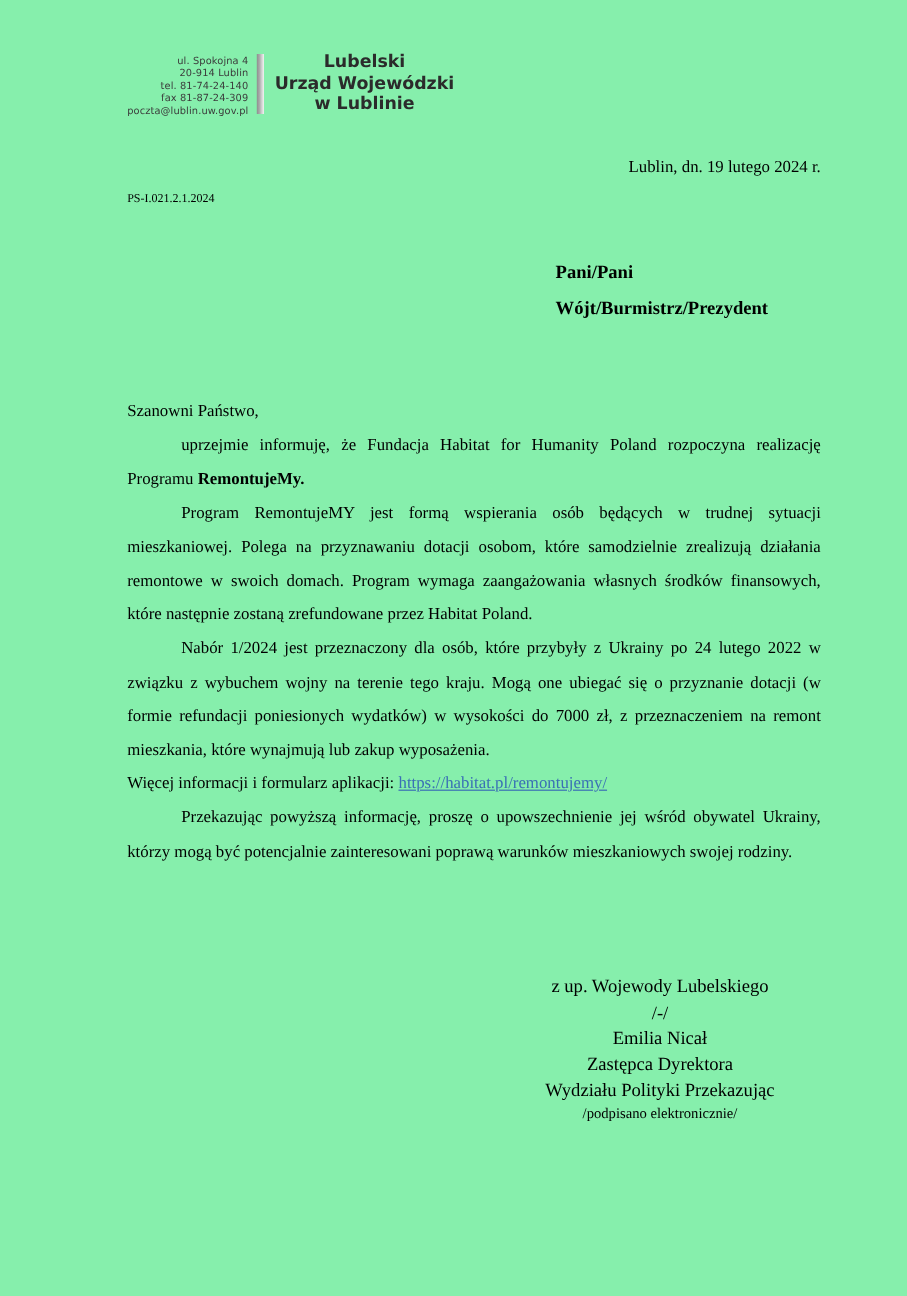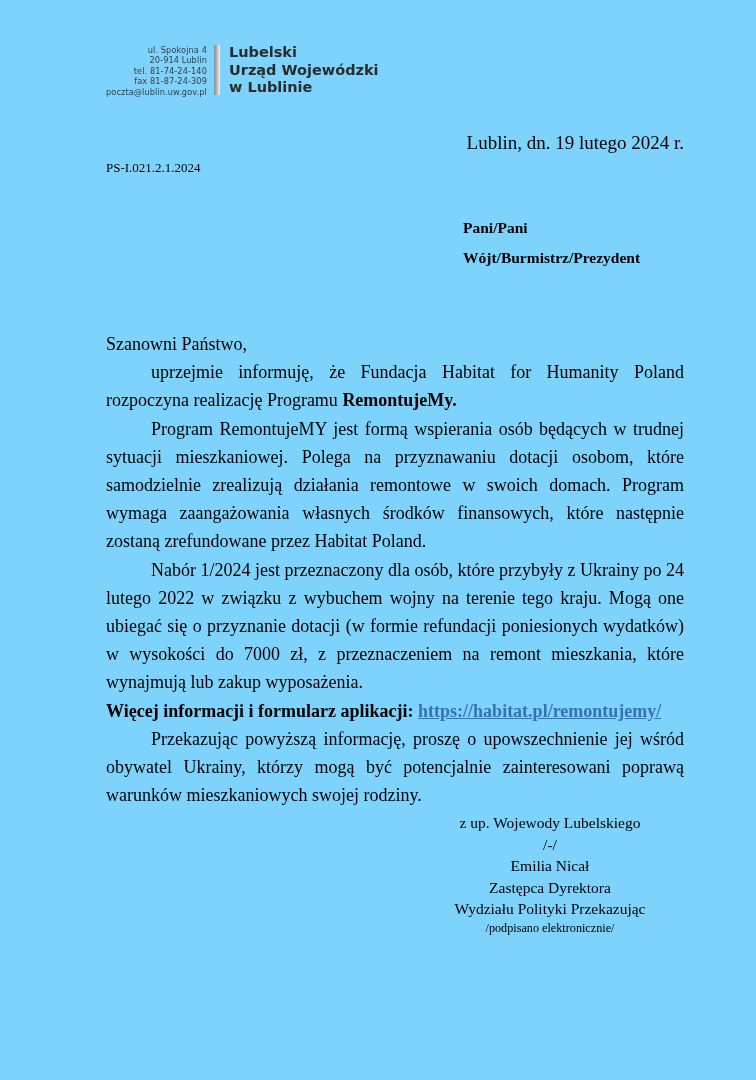--- a/index.html
+++ b/index.html
@@ -13,21 +13,21 @@
     height: 1080px;
     position: relative;
     font-family: "Liberation Serif", "DejaVu Serif", serif;
     color: #000000;
     overflow: hidden;
   }
 
   .page {
     position: absolute;
     inset: 0;
-    background: #7dd3fc;
+    background: #86efac;
   }
 
   
   .letterhead {
     position: absolute;
     left: 106px;
     top: 44px;
     display: flex;
     align-items: flex-start;
   }
@@ -51,67 +51,68 @@
   }
 
   .lh-name {
     font-family: "DejaVu Sans", "Liberation Sans", sans-serif;
     font-weight: bold;
     font-size: 14.5px;
     line-height: 17.5px;
     color: #2b2b2b;
     padding-left: 9px;
     white-space: nowrap;
+    text-align: center;
   }
 
   
   .date-line {
     position: absolute;
     right: 72px;
     top: 132px;
-    font-size: 19px;
+    font-size: 14px;
     white-space: nowrap;
   }
   .ref-line {
     position: absolute;
     left: 106px;
     top: 160px;
-    font-size: 13px;
+    font-size: 10px;
     white-space: nowrap;
   }
 
   
   .addressee {
     position: absolute;
     left: 419px;
     top: 213px;
     font-size: 15.5px;
     font-weight: bold;
     line-height: 30px;
   }
   .addressee div { white-space: nowrap; margin-left: 44px; }
 
   
   .body {
     position: absolute;
     left: 106px;
     top: 330px;
     width: 578px;
-    font-size: 18px;
+    font-size: 14px;
     line-height: 28.2px;
   }
   .body p {
     margin: 0;
     text-align: justify;
     text-justify: inter-word;
   }
   .salutation { text-align: left !important; }
   .indent { text-indent: 45px; }
   .noindent { text-indent: 0; }
-  .nojust { text-align: right; font-weight: bold; }
+  .nojust { text-align: right; }
   b.strong { font-weight: bold; }
 
   a.link {
     color: #3a6fb5;
     text-decoration: underline;
   }
 
   
   .signature {
     position: absolute;

